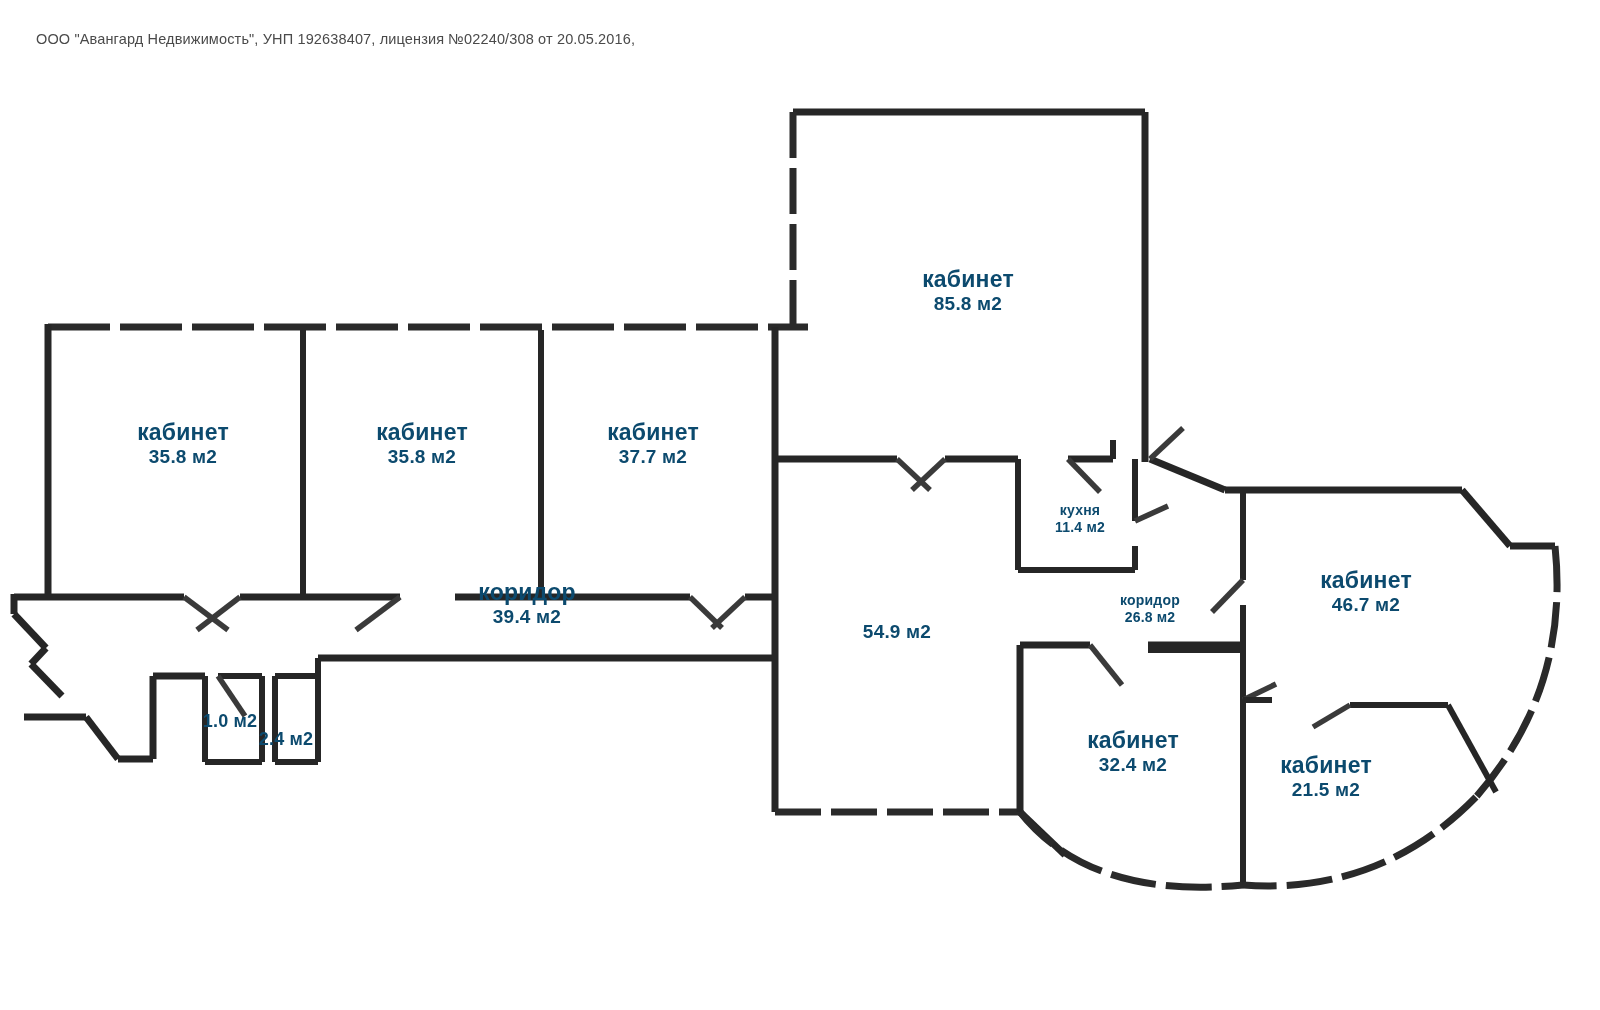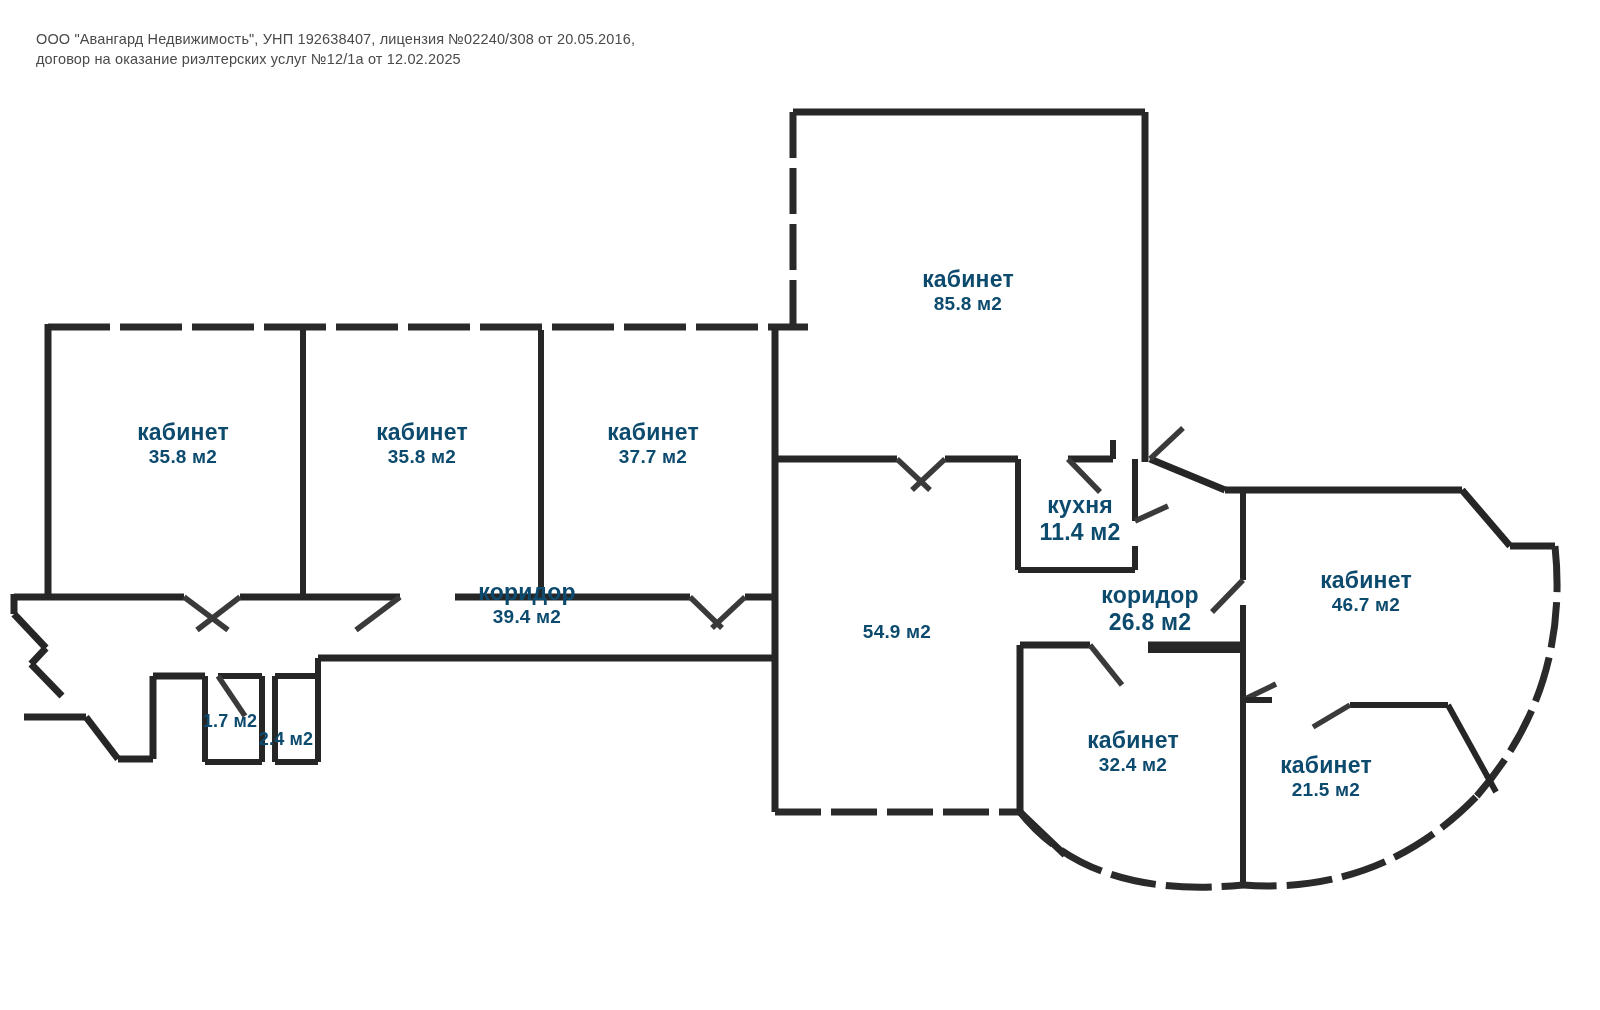--- a/index.html
+++ b/index.html
@@ -101,34 +101,33 @@
     font-size: 23px;
     letter-spacing: 0.2px;
   }
   .room-label .rl-area {
     display: block;
     font-size: 19px;
     letter-spacing: 0.2px;
   }
   .room-label.small .rl-name,
   .room-label.small .rl-area {
-    font-size: 23px;
+    font-size: 14px;
   }
   .room-label.tiny .rl-area {
     font-size: 18px;
   }
 </style>
 </head>
 <body>
 
 <div id="plan-root">
 
   <div class="disclaimer">
     <span>ООО "Авангард Недвижимость", УНП 192638407, лицензия №02240/308 от 20.05.2016,</span>
-    <span class="line2">договор на оказание риэлтерских услуг №12/1а от 12.02.2025</span>
   </div>
 
   <svg id="floorplan" viewBox="0 0 1600 1010">
 
     <g>
       <path class="wall-window" d="M 48 327 L 808 327"></path>
     </g>
 
     <g>
       <path class="wall" d="M 48 324 L 48 596"></path>
@@ -347,21 +346,21 @@
     <span class="rl-area">32.4 м2</span>
   </div>
 
   <div class="room-label" style="left:1326px; top:777px;">
     <span class="rl-name">кабинет</span>
     <span class="rl-area">21.5 м2</span>
   </div>
 
   <div class="room-label tiny area-only" style="left:230px; top:722px;">
 
-    <span class="rl-area">1.7 м2</span>
+    <span class="rl-area">1.0 м2</span>
   </div>
 
   <div class="room-label tiny area-only" style="left:286px; top:740px;">
 
     <span class="rl-area">2.4 м2</span>
   </div>
 
 </div>
 
 </body></html>

